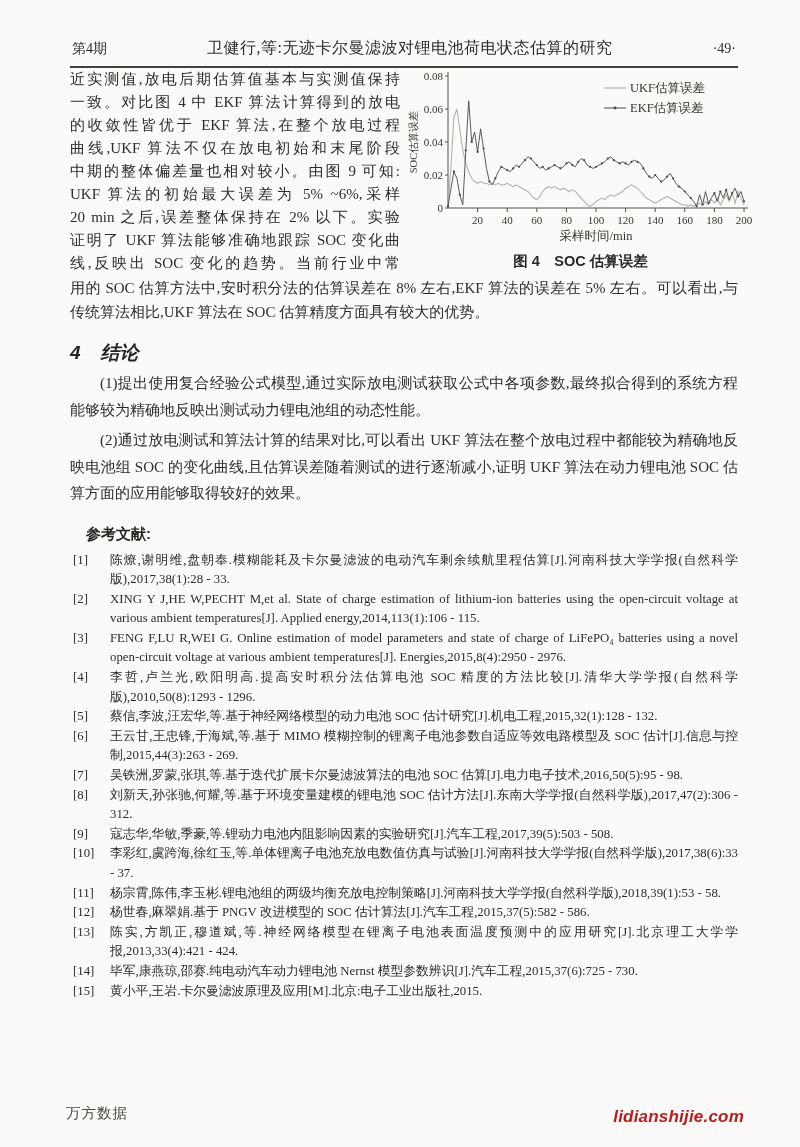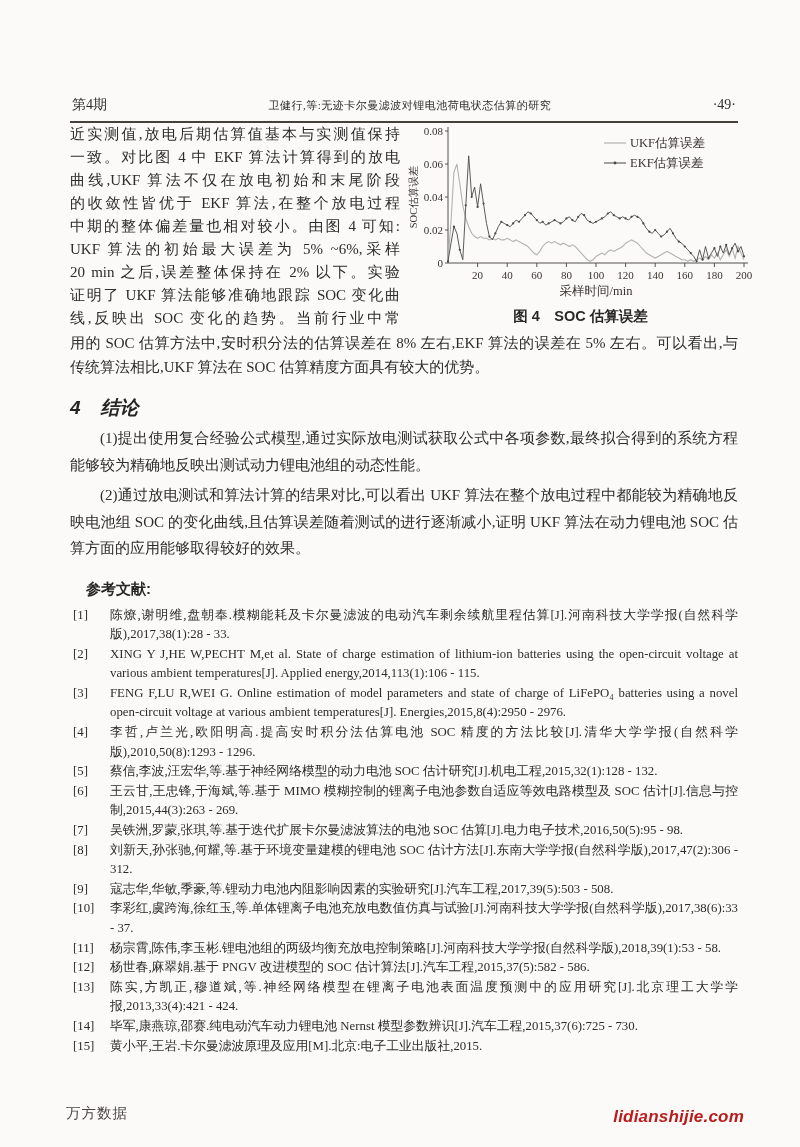--- a/index.html
+++ b/index.html
@@ -2,25 +2,25 @@
 <html><head>
 <meta charset="utf-8">
 <style>
   html,body{margin:0;padding:0;}
   body{background:#e9e8e5;}
   .page{
     width:800px;height:1147px;background:#fbfaf8;position:relative;
     font-family:"Liberation Serif","DejaVu Serif",serif;color:#2e2c2a;
     margin:0 auto;overflow:hidden;
   }
-  .content{padding:74px 62px 0 70px;}
+  .content{padding:38px 62px 0 70px;}
   
   .hdr-row{display:flex;justify-content:space-between;align-items:baseline;
     font-size:14px;padding:0 2px 7px 2px;border-bottom:2px solid #44403c;}
-  .hdr-title{font-size:11px;letter-spacing:.5px;margin-top:24px;}
+  .hdr-title{font-size:16px;letter-spacing:.5px;}
   
   .twocol{display:flex;margin-top:0;gap:8px;}
   .leftcol{width:330px;flex:none;font-size:15px;line-height:23px;}
   .line{white-space:nowrap;text-align:justify;text-align-last:justify;overflow:hidden;}
   .line.noj{text-align-last:left;}
   .rightcol{flex:1;display:flex;flex-direction:column;align-items:center;}
   .fig-caption{font-family:"Liberation Sans","DejaVu Sans",sans-serif;font-weight:bold;
     font-size:14.5px;margin-top:2px;color:#2a2826;}
   .fulllines{font-size:15px;line-height:23.5px;margin-top:2px;}
   
@@ -50,23 +50,23 @@
     <div class="hdr-row">
       <span>第4期</span>
       <span class="hdr-title">卫健行,等:无迹卡尔曼滤波对锂电池荷电状态估算的研究</span>
       <span>·49·</span>
     </div>
 
     <div class="twocol">
       <div class="leftcol" id="left-lines">
           <div class="line">近实测值,放电后期估算值基本与实测值保持</div>
           <div class="line">一致。对比图 4 中 EKF 算法计算得到的放电</div>
+          <div class="line">的收敛性皆优于 EKF 算法,在整个放电过程</div>
           <div class="line">曲线,UKF 算法不仅在放电初始和末尾阶段</div>
-          <div class="line">的收敛性皆优于 EKF 算法,在整个放电过程</div>
-          <div class="line">中期的整体偏差量也相对较小。由图 4 可知:</div>
+          <div class="line">中期的整体偏差量也相对较小。由图 9 可知:</div>
           <div class="line">UKF 算法的初始最大误差为 5% ~6%,采样</div>
           <div class="line">20 min 之后,误差整体保持在 2% 以下。实验</div>
           <div class="line">证明了 UKF 算法能够准确地跟踪 SOC 变化曲</div>
           <div class="line">线,反映出 SOC 变化的趋势。当前行业中常</div>
         </div>
       <div class="rightcol">
         <div id="chart-holder"><svg viewBox="0 0 345 178" width="345" height="178">
               <line x1="40" y1="4" x2="40" y2="140" stroke="#55514d" stroke-width="1"></line>
               <line x1="40" y1="140" x2="340" y2="140" stroke="#55514d" stroke-width="1"></line>
               <line x1="37" y1="140" x2="40" y2="140" stroke="#55514d" stroke-width="1"></line>

